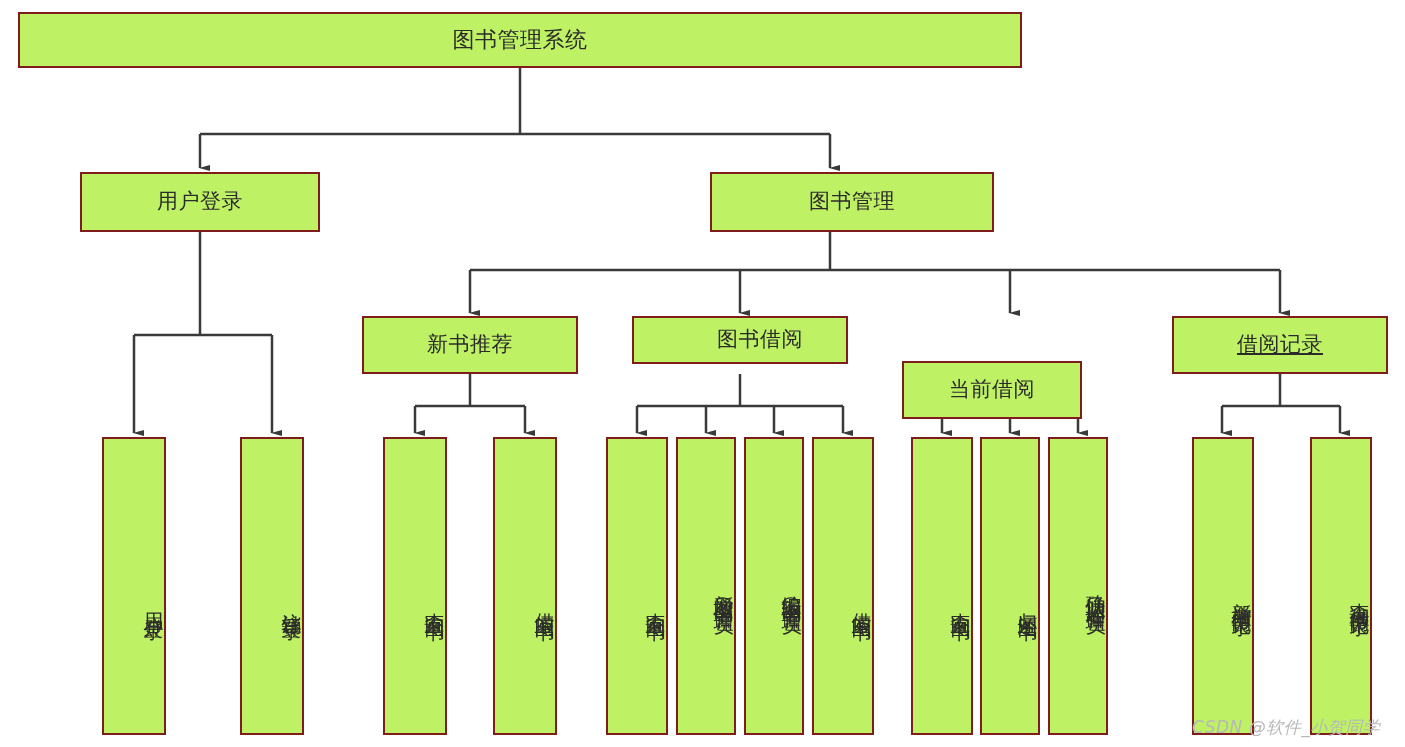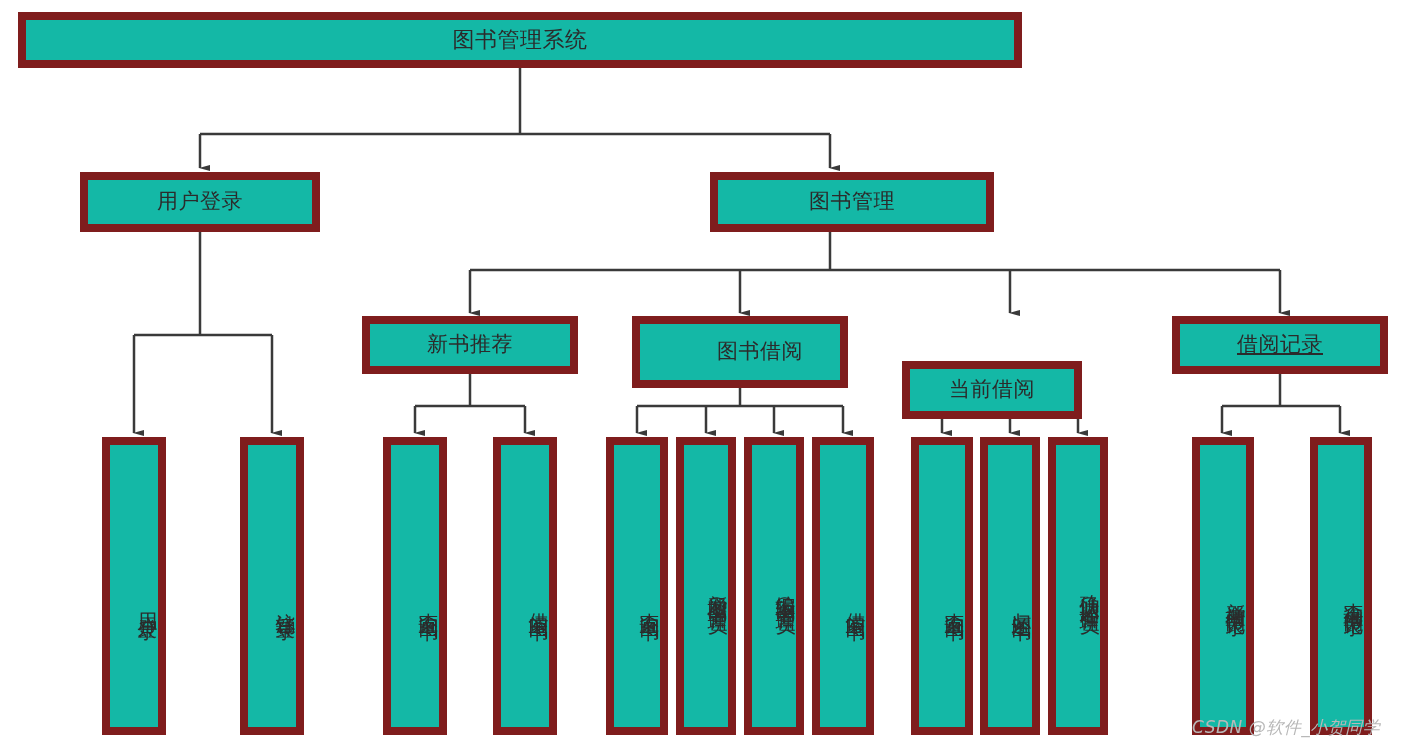--- a/index.html
+++ b/index.html
@@ -21,22 +21,22 @@
     position: absolute;
     left: 0;
     top: 0;
     width: 1405px;
     height: 747px;
     pointer-events: none;
   }
   .node {
     position: absolute;
     box-sizing: border-box;
-    background: #14b8a6;
-    border: 8px solid #7f1d1d;
+    background: #bef264;
+    border: 2px solid #7f1d1d;
     display: flex;
     align-items: center;
     justify-content: center;
     color: #2b2b2b;
   }
   .node.horiz {
     font-size: 21px;
     letter-spacing: 0.5px;
     line-height: 1.2;
   }
@@ -128,21 +128,21 @@
   <div class="node horiz" style="left:80px; top:172px; width:240px; height:60px;">
     <span>用户登录</span>
   </div>
   <div class="node horiz" style="left:710px; top:172px; width:284px; height:60px;">
     <span>图书管理</span>
   </div>
 
   <div class="node horiz" style="left:362px; top:316px; width:216px; height:58px;">
     <span>新书推荐</span>
   </div>
-  <div class="node horiz" style="left:632px; top:316px; width:216px; height:72px;padding-left:40px;">
+  <div class="node horiz" style="left:632px; top:316px; width:216px; height:48px;padding-left:40px;">
     <span>图书借阅</span>
   </div>
   <div class="node horiz" style="left:902px; top:316px; width:180px; height:58px;margin-top:45px;">
     <span>当前借阅</span>
   </div>
   <div class="node horiz" style="left:1172px; top:316px; width:216px; height:58px;text-decoration:underline;">
     <span>借阅记录</span>
   </div>
 
   <div class="node vert" style="left:102px; top:437px; width:64px; height:298px;">

